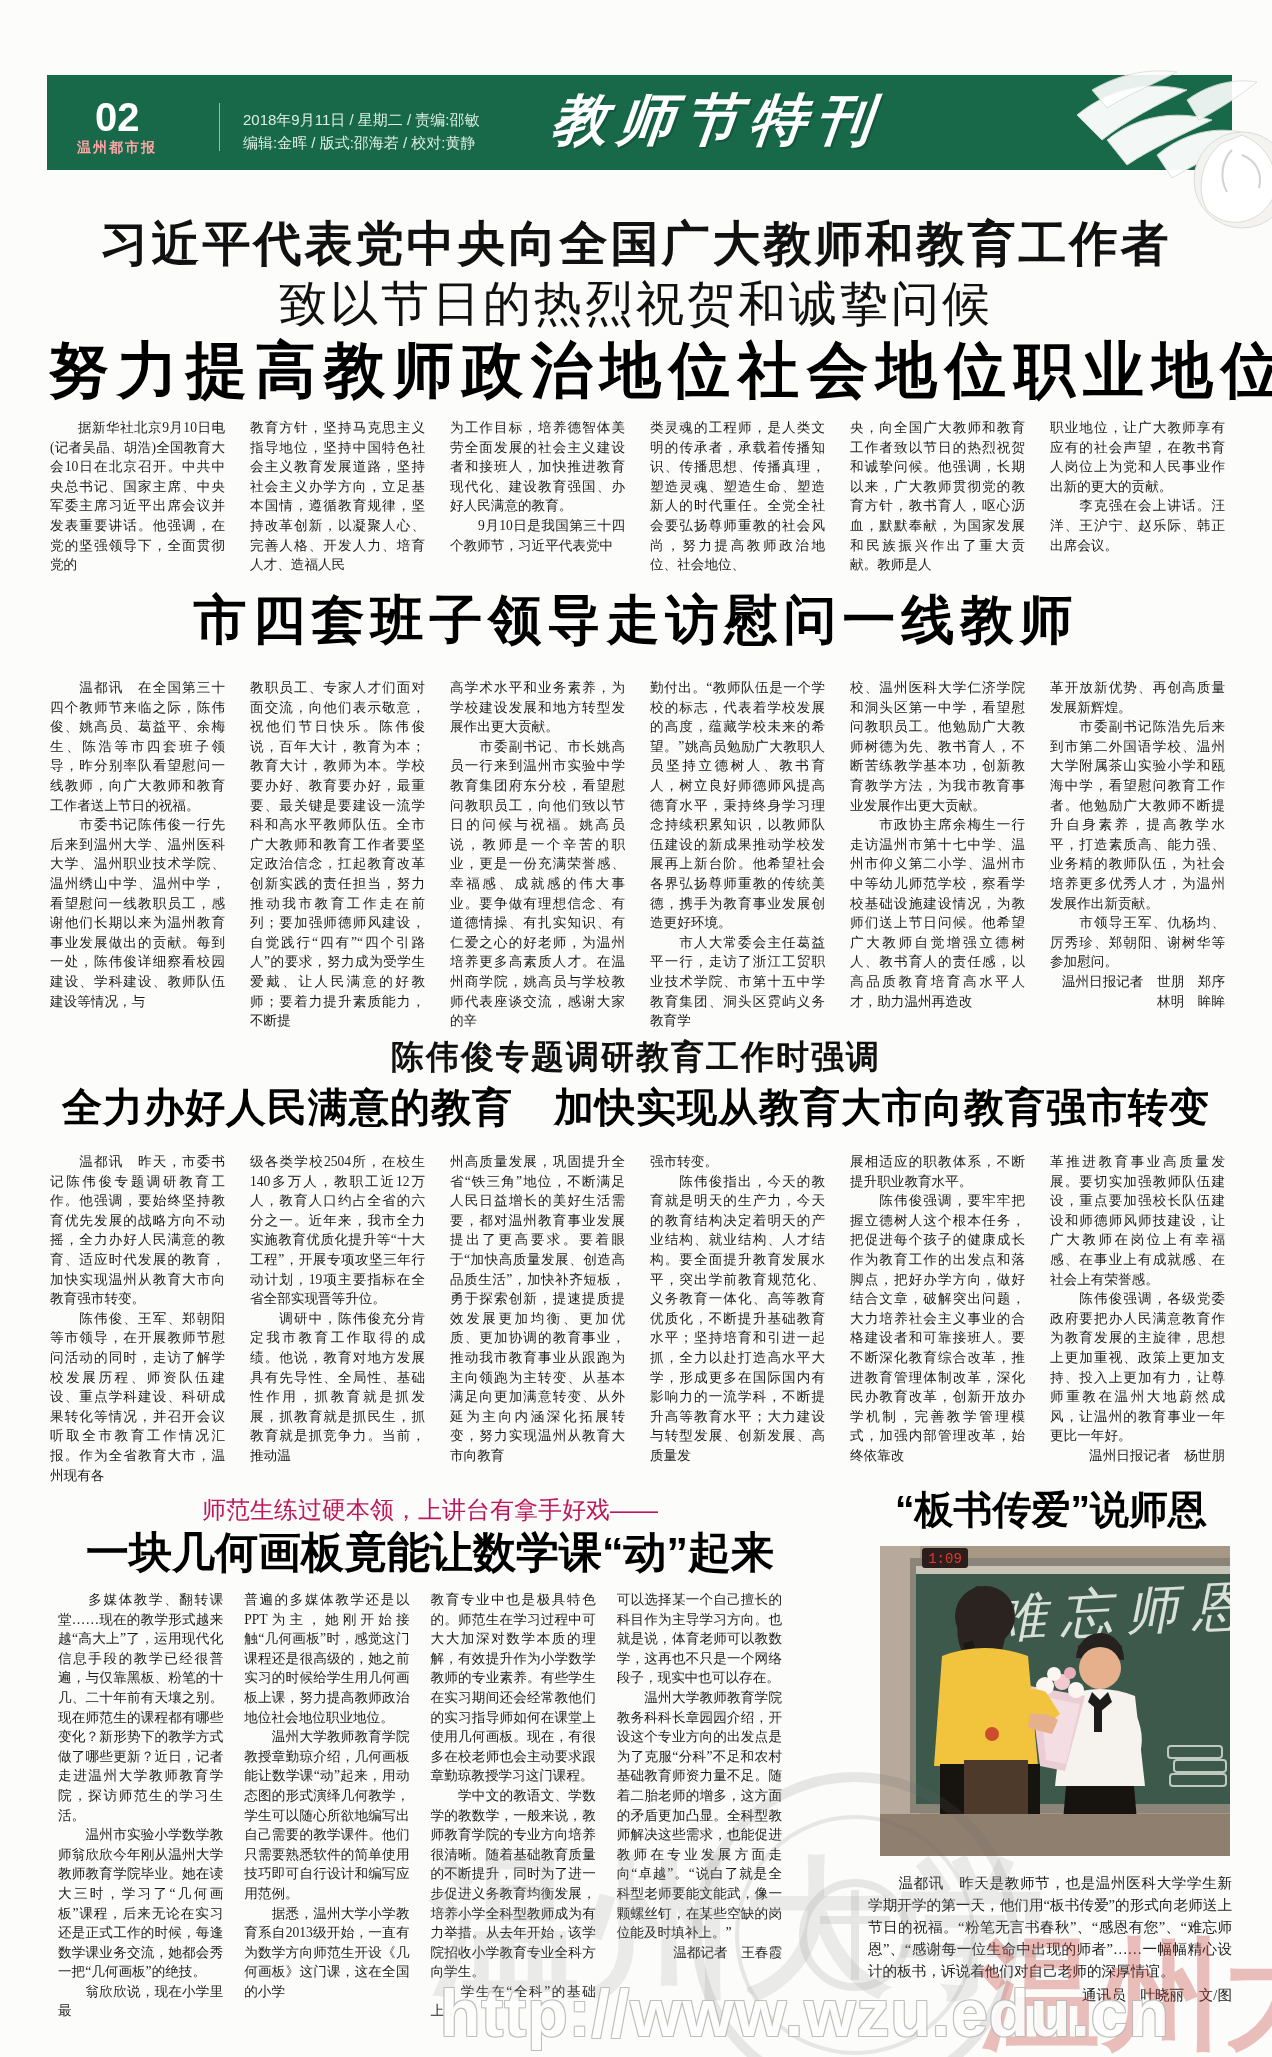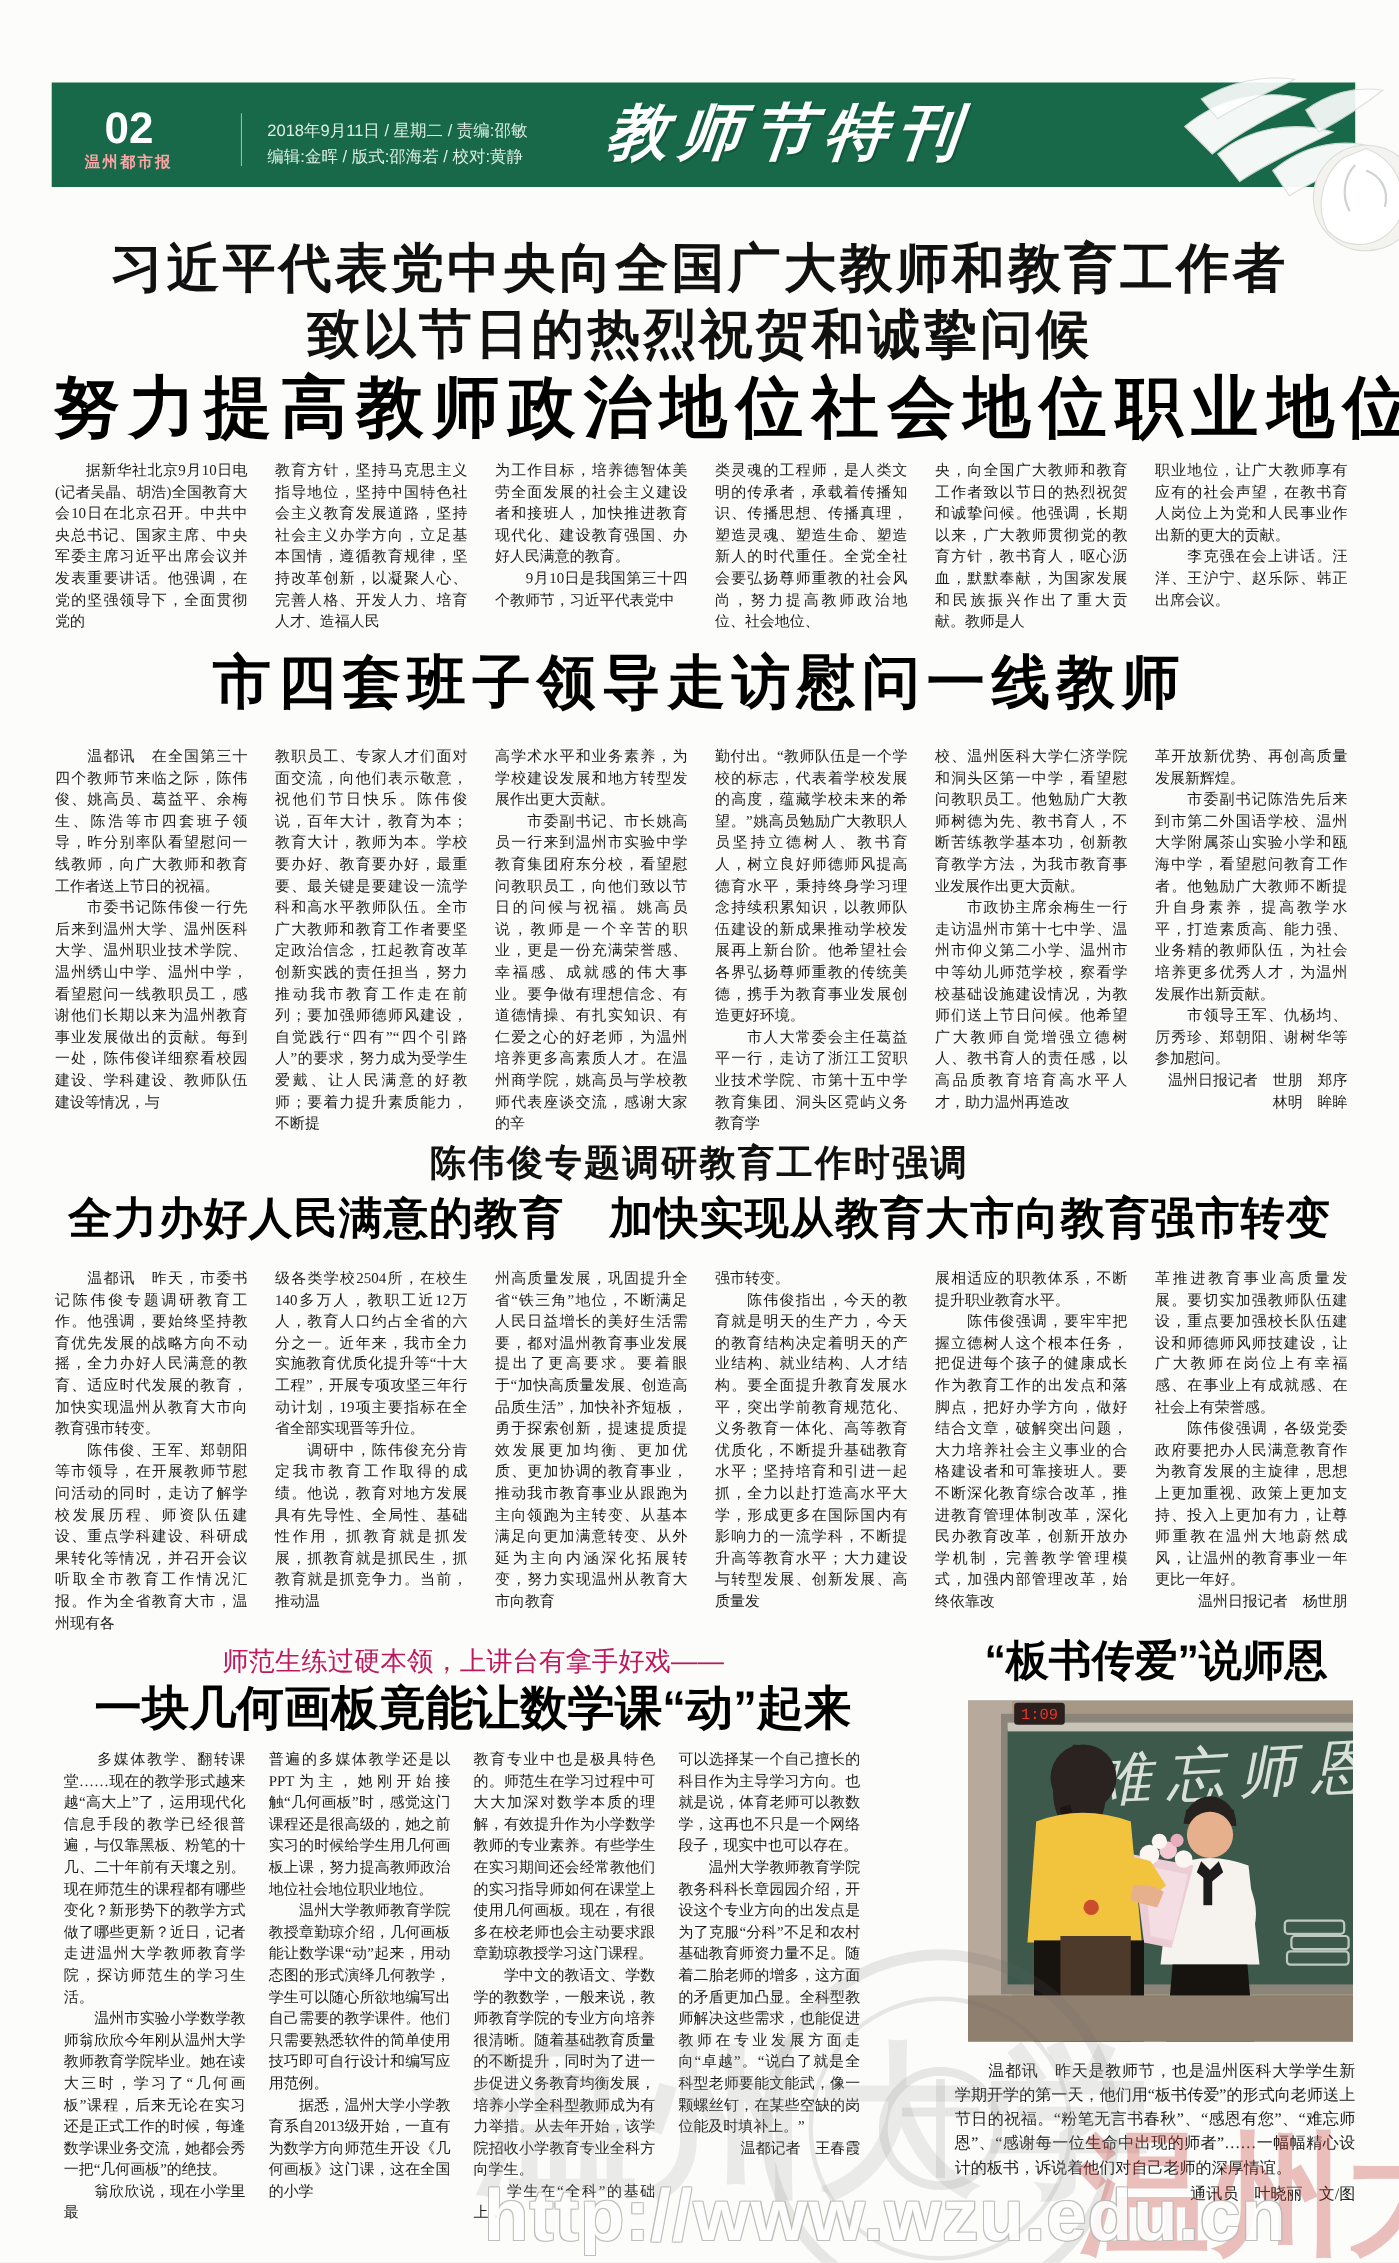--- a/index.html
+++ b/index.html
@@ -8,42 +8,42 @@
   
   .band{position:absolute;left:47px;top:75px;width:1185px;height:95px;background:#17694a;}
   .pageno{position:absolute;left:48px;top:22px;color:#fff;font-family:"Liberation Sans",sans-serif;font-weight:bold;font-size:40px;line-height:40px;text-align:center;}
   .masthead{position:absolute;left:30px;top:64px;color:#fca5a5;font-size:14px;letter-spacing:2px;font-weight:bold;}
   .hdr-div{position:absolute;left:172px;top:28px;width:1px;height:48px;background:rgba(255,255,255,.55);}
   .dateline{position:absolute;left:196px;top:33px;color:#ddeee5;font-size:15px;line-height:23px;font-family:"Liberation Sans",sans-serif;}
   .edition{position:absolute;left:505px;top:8px;color:#fff;font-size:56px;font-weight:bold;font-style:italic;font-family:"Liberation Serif",serif;letter-spacing:10px;transform:skewX(-6deg);text-shadow:2px 2px 0 rgba(0,0,0,.15);}
   .flower-wrap{position:absolute;right:0;top:60px;width:235px;height:185px;pointer-events:none;}
   
   .kicker1{position:absolute;left:40px;width:1192px;top:212px;text-align:center;font-family:"Liberation Sans",sans-serif;font-weight:600;font-size:48px;letter-spacing:3px;color:#111;}
-  .kicker2{position:absolute;left:40px;width:1192px;top:272px;text-align:center;font-family:"Liberation Sans",sans-serif;font-weight:700;font-size:48px;letter-spacing:3px;color:#111;}
+  .kicker2{position:absolute;left:40px;width:1192px;top:272px;text-align:center;font-family:"Liberation Sans",sans-serif;font-weight:400;font-size:48px;letter-spacing:3px;color:#111;}
   .mainhead{position:absolute;left:40px;width:1192px;top:330px;text-align:center;font-family:"Liberation Sans",sans-serif;font-weight:900;font-size:61px;letter-spacing:8px;text-indent:8px;color:#000;white-space:nowrap;}
   .head2{position:absolute;left:40px;width:1192px;top:585px;text-align:center;font-family:"Liberation Sans",sans-serif;font-weight:900;font-size:53px;letter-spacing:6px;color:#000;}
   .kicker3{position:absolute;left:40px;width:1192px;top:1035px;text-align:center;font-family:"Liberation Sans",sans-serif;font-weight:600;font-size:33px;letter-spacing:2px;color:#111;}
   .head3{position:absolute;left:40px;width:1192px;top:1080px;text-align:center;font-family:"Liberation Sans",sans-serif;font-weight:800;font-size:40px;letter-spacing:1px;color:#000;white-space:nowrap;}
   .kicker4{position:absolute;left:50px;width:760px;top:1494px;text-align:center;font-family:"Liberation Sans",sans-serif;font-weight:500;font-size:24px;color:#be185d;}
   .head4{position:absolute;left:40px;width:780px;top:1524px;text-align:center;font-family:"Liberation Sans",sans-serif;font-weight:900;font-size:43px;color:#000;white-space:nowrap;}
   .head5{position:absolute;left:870px;width:362px;top:1483px;text-align:center;font-family:"Liberation Sans",sans-serif;font-weight:900;font-size:39px;color:#000;white-space:nowrap;}
   
   .cols{position:absolute;display:flex;}
   .cols .col{flex:1 1 0;margin-right:25px;}
   .cols .col:last-child{margin-right:0;}
   .cols p{margin:0;font-size:13.6px;line-height:19.6px;color:#1c1c1c;text-align:justify;}
   .cols p.pright{text-align:right;}
   #a1-cols{left:50px;top:418px;width:1175px;}
   #a2-cols{left:50px;top:678px;width:1175px;}
   #a3-cols{left:50px;top:1152px;width:1175px;}
   #a4-cols{left:58px;top:1590px;width:724px;}
   #a4-cols .col{margin-right:21px;}
   #a4-cols .col:last-child{margin-right:0;}
   
-  .photo{position:absolute;left:880px;top:1546px;width:350px;height:310px;background:#737373;}
+  .photo{position:absolute;left:880px;top:1546px;width:350px;height:310px;background:#5eead4;}
   .caption{position:absolute;left:868px;top:1872px;width:364px;}
   .caption p{margin:0;font-size:14.6px;line-height:22px;color:#222;text-align:justify;}
   .caption .byline{text-align:right;margin-top:2px;font-size:14.6px;}
   
   .wm{position:absolute;pointer-events:none;}
   .wm-seal{left:690px;top:1770px;width:330px;height:330px;opacity:.14;}
   .wm-red{left:980px;top:1915px;font-size:120px;font-weight:bold;color:#c03028;opacity:.30;letter-spacing:2px;white-space:nowrap;font-family:"Liberation Serif",serif;}
   .wm-gray{left:430px;top:1830px;font-size:150px;font-weight:bold;color:#9a9a98;opacity:.18;letter-spacing:6px;white-space:nowrap;font-family:"Liberation Serif",serif;}
   .wm-url{left:440px;top:1975px;font-size:66px;font-weight:bold;font-family:"Liberation Sans",sans-serif;color:#fff;opacity:.9;white-space:nowrap;letter-spacing:1px;
           text-shadow:-1px -1px 0 #b9b9b5,1px -1px 0 #b9b9b5,-1px 1px 0 #b9b9b5,1px 1px 0 #b9b9b5;}

